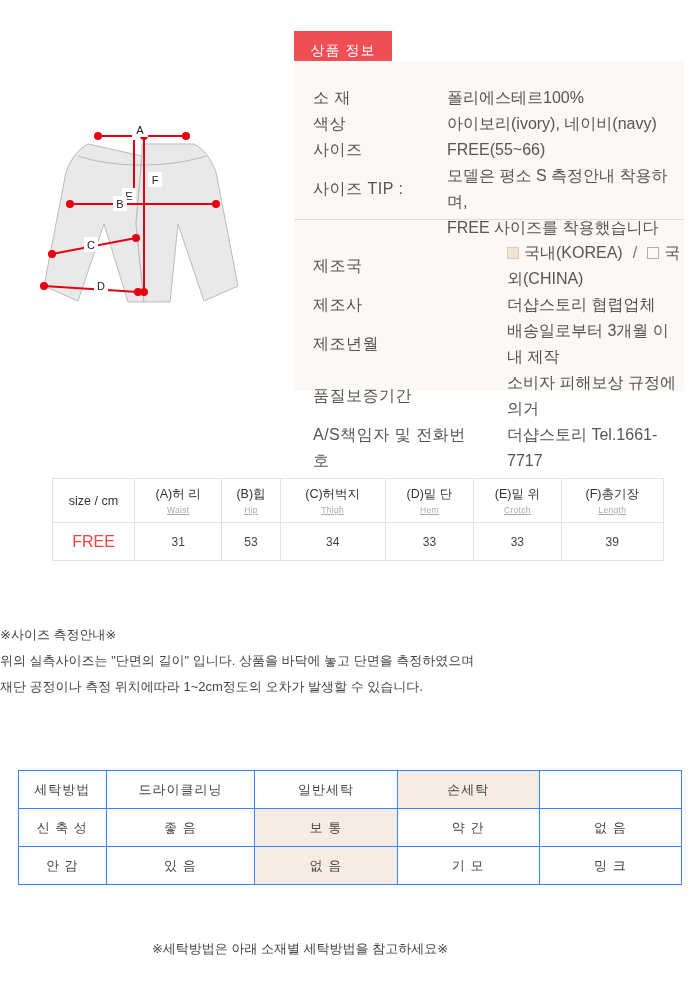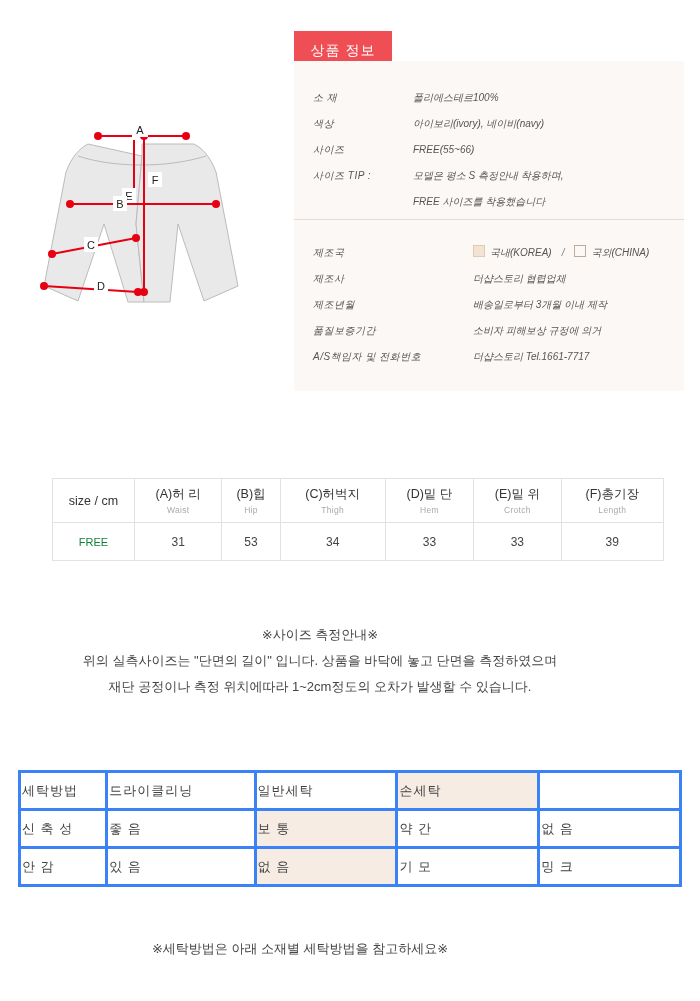--- a/index.html
+++ b/index.html
@@ -61,34 +61,34 @@
     padding: 24px 0 0 0;
     height: 158px;
   }
   .divider {
     height: 1px;
     background: #e3dcd6;
     margin: 0 0 0 0;
   }
   .row {
     display: flex;
-    align-items: flex-end;
-    font-size: 10px;
+    align-items: center;
+    font-size: 16px;
     line-height: 26px;
     padding: 0 0 0 19px;
-    font-style: italic;
   }
   .row .k {
     width: 100px;
     color: #555;
     flex: none;
     letter-spacing: 0.5px;
   }
   .row .v {
     color: #555;
+    margin-left: 34px;
   }
   .sect-b { padding-top: 20px; }
   .sect-b .row .k { width: 160px; }
   .chk {
     display: inline-block;
     width: 12px; height: 12px;
     border: 1px solid #b9aca0;
     vertical-align: -1px;
     margin-right: 5px;
   }
@@ -112,47 +112,48 @@
   }
   .size-table thead td { height: 44px; }
   .size-table tbody td { height: 38px; }
   .size-table .hdr-main { font-size: 12.5px; color: #333; }
   .size-table .hdr-sub {
     display: block;
     font-size: 8.5px;
     color: #aaa;
     margin-top: 2px;
     letter-spacing: 0.3px;
+    text-decoration: underline;
   }
   .size-table .first-col { width: 82px; }
-  .size-table tbody .first-col { font-size: 11px; color: #15803d; margin-top: 24px; }
+  .size-table tbody .first-col { font-size: 16px; color: #ef4444; margin-top: 24px; }
 
   
   .notes {
     position: absolute;
     left: 0; top: 622px;
     width: 640px;
-    text-align: center;
     font-size: 13px;
     line-height: 26px;
     color: #444;
   }
 
   
   .wash-table {
     position: absolute;
     left: 18px;
     top: 770px;
     width: 664px;
     border-collapse: collapse;
     font-size: 13px;
   }
   .wash-table td {
-    border: 3px solid #3b82f6;
+    border: 1px solid #3b82f6;
     height: 38px;
+    text-align: center;
     color: #444;
     letter-spacing: 1px;
   }
   .wash-table td.lbl { width: 80px; }
   .wash-table td.c1 { width: 136px; }
   .wash-table td.c2 { width: 130px; }
   .wash-table td.c3 { width: 130px; }
   .wash-table td.c4 { width: 130px; }
   .wash-table td.hl { background: #f7ece3; }
   .wash-table td.empty { border-left: 1px solid #e6e1dd; }

